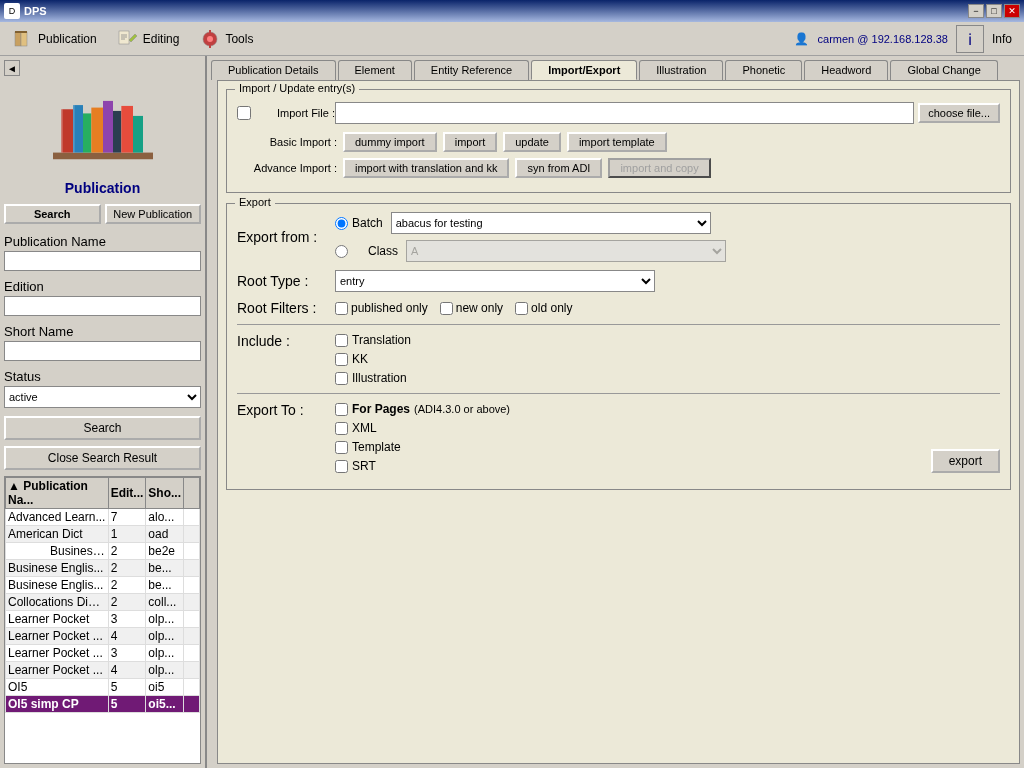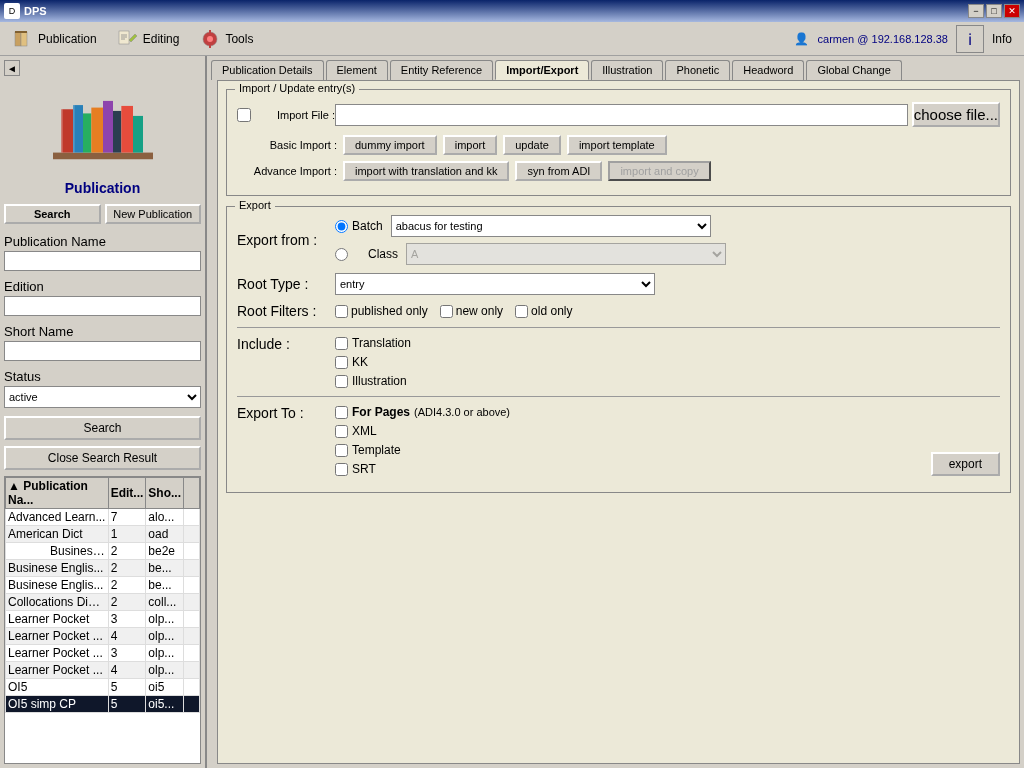--- a/index.html
+++ b/index.html
@@ -167,39 +167,39 @@
     .pub-table td {
       border: 1px solid #ddd;
       padding: 1px 2px;
       white-space: nowrap;
       overflow: hidden;
       text-overflow: ellipsis;
       max-width: 60px;
     }
     .pub-table tr:nth-child(odd) { background: white; }
     .pub-table tr:nth-child(even) { background: #f0f0f0; }
-    .pub-table tr.selected { background: #0f172a; color: white; }
+    .pub-table tr.selected { background: #701a75; color: white; font-weight: bold; }
 
     
     .right-content {
       flex: 1;
       display: flex;
       flex-direction: column;
       background: #d4d0c8;
     }
 
     
     .tabs-bar {
       display: flex;
       background: #d4d0c8;
       padding: 4px 4px 0 4px;
       gap: 2px;
     }
     .tab {
-      padding: 3px 10px;
+      padding: 3px 16px;
       background: #d4d0c8;
       border: 1px solid #888;
       border-bottom: none;
       cursor: pointer;
       font-size: 11px;
       border-radius: 3px 3px 0 0;
     }
     .tab.active {
       background: #ece9d8;
       border-bottom: 1px solid #ece9d8;
@@ -234,25 +234,25 @@
       font-size: 11px;
     }
     .import-file-label { width: 80px; text-align: right; font-size: 11px; }
     .import-file-input {
       flex: 1;
       height: 22px;
       border: 1px solid #888;
       background: white;
     }
     .choose-btn {
-      padding: 2px 0;
+      padding: 2px 8px;
       background: #d4d0c8;
       border: 2px outset #fff;
       cursor: pointer;
-      font-size: 15px;
+      font-size: 11px;
       white-space: nowrap;
     }
     .import-checkbox { width: 14px; height: 14px; margin-right: 4px; }
 
     .import-basic-row, .import-adv-row {
       display: flex;
       align-items: center;
       gap: 6px;
       margin-bottom: 6px;
     }

